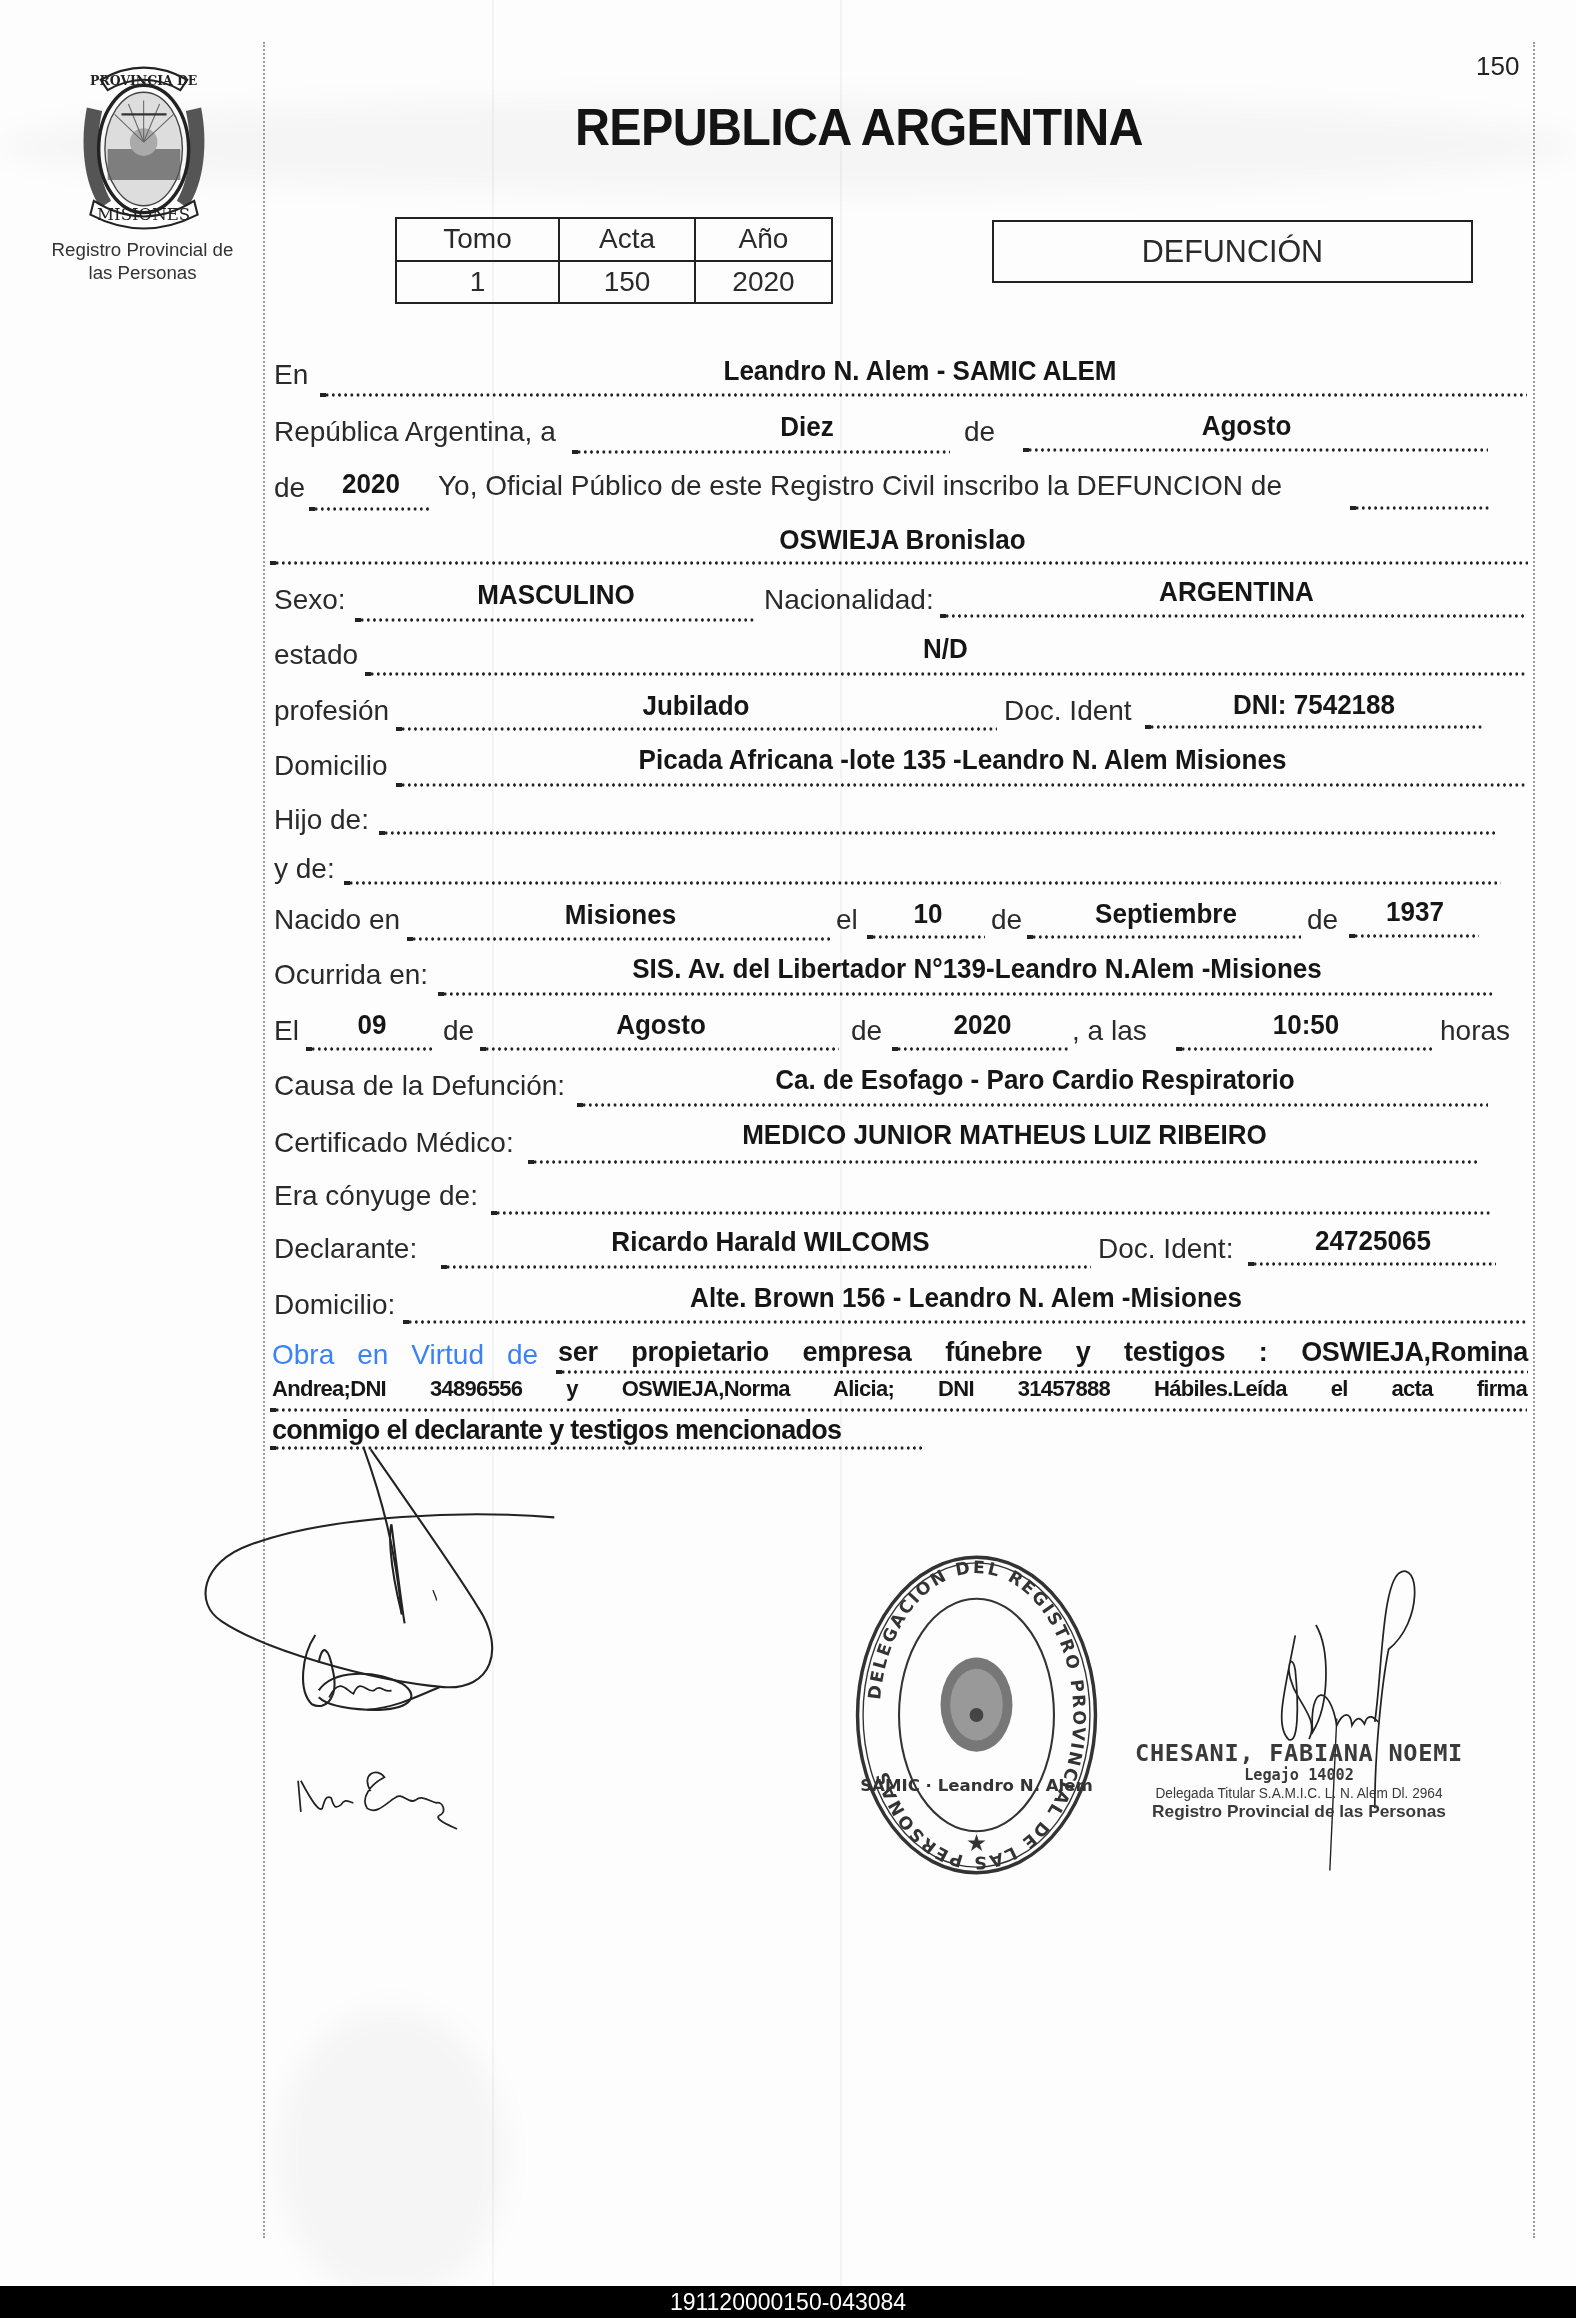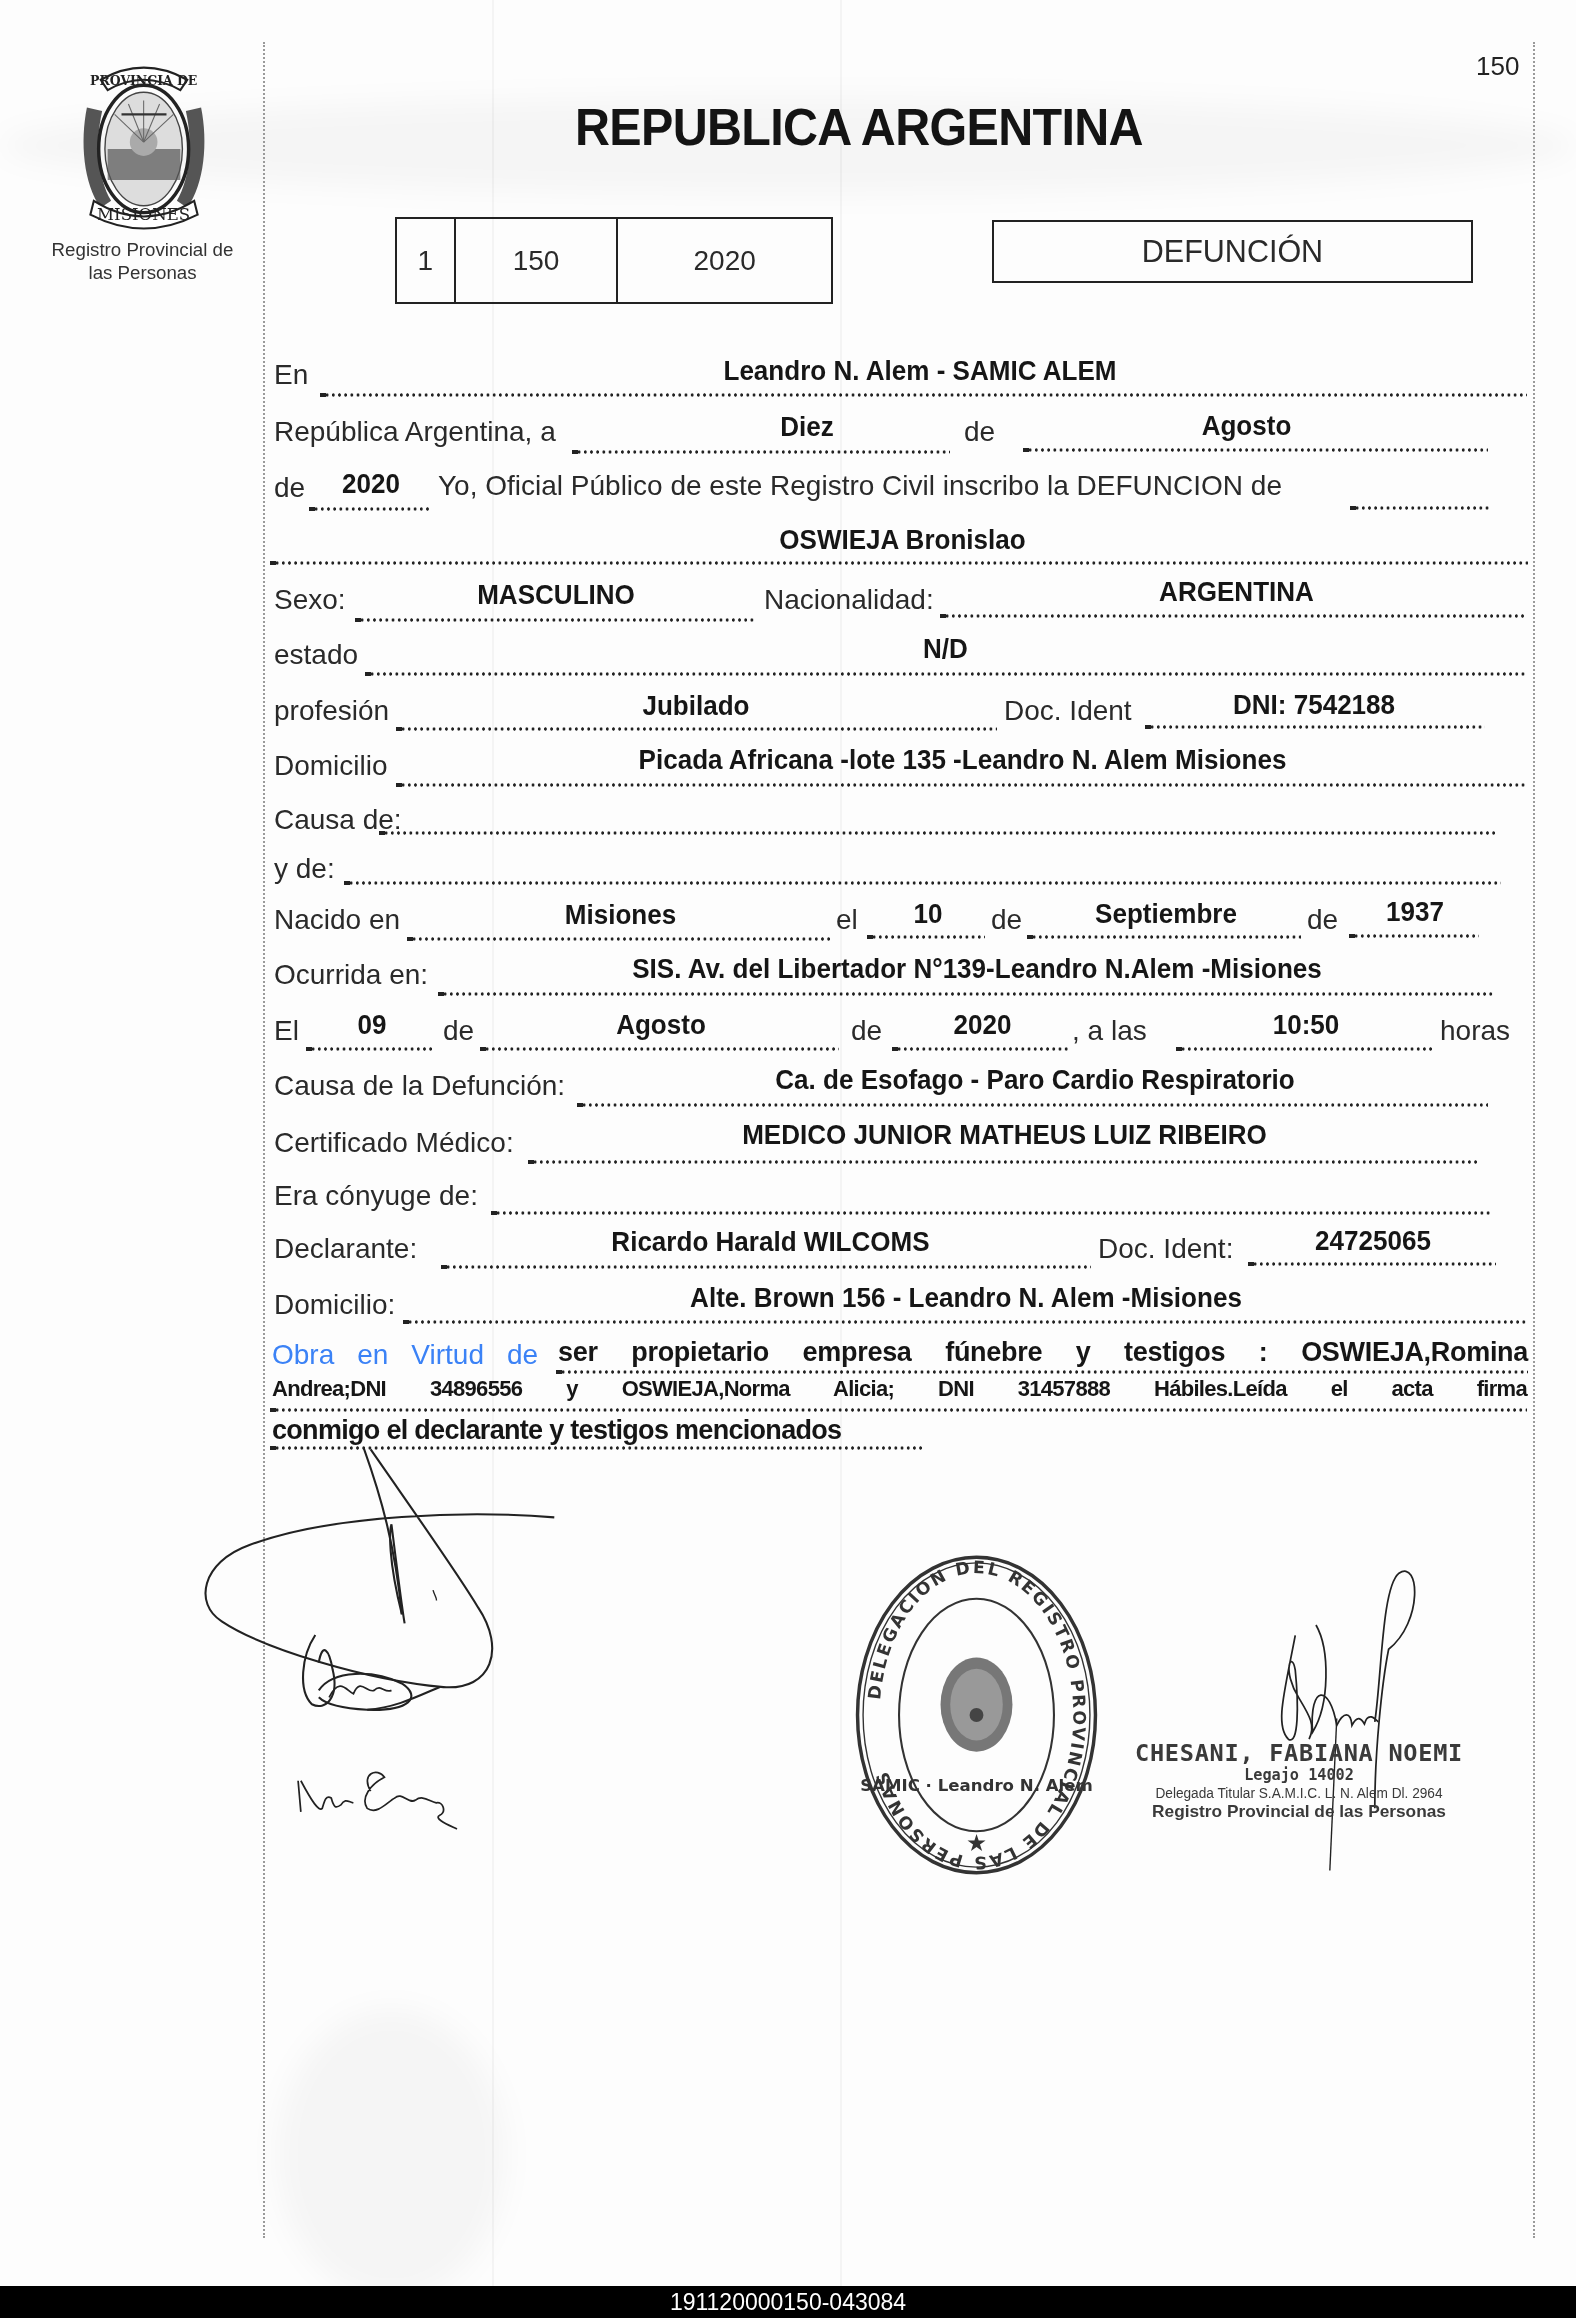--- a/index.html
+++ b/index.html
@@ -70,20 +70,25 @@
 </svg>
 <div class="reg-label">
   <div>Registro Provincial de</div>
   <div>las Personas</div>
 </div>
 <div class="page-num">150</div>
 <div class="main-title">REPUBLICA ARGENTINA</div>
 
 <table class="tomo">
   <tbody>
+      <tr>
+    <td style="width:161px">Tomo</td>
+    <td style="width:134px">Acta</td>
+    <td>Año</td>
+  </tr>
   <tr>
     <td>1</td>
     <td>150</td>
     <td>2020</td>
   </tr>
 </tbody>
   </table>
 <div class="defbox">DEFUNCIÓN</div>
 
 <div class="lbl" style="left:274px;top:359px">En</div>
@@ -121,21 +126,21 @@
 <div class="val" style="left:398px;width:596px;top:690px">Jubilado</div>
 <div class="dots" style="left:400px;width:597px;top:727px"></div>
 <div class="lbl" style="left:1004px;top:695px">Doc. Ident</div>
 <div class="val" style="left:1146px;width:336px;top:689px">DNI: 7542188</div>
 <div class="dots" style="left:1149px;width:336px;top:725px"></div>
 
 <div class="lbl" style="left:274px;top:750px">Domicilio</div>
 <div class="val" style="left:398px;width:1129px;top:744px">Picada Africana -lote 135 -Leandro N. Alem Misiones</div>
 <div class="dots" style="left:400px;width:1127px;top:783px"></div>
 
-<div class="lbl" style="left:274px;top:804px">Causa de:</div>
+<div class="lbl" style="left:274px;top:804px">Hijo de:</div>
 <div class="val" style="left:381px;width:1115px;top:799px"></div>
 <div class="dots" style="left:383px;width:1113px;top:831px"></div>
 
 <div class="lbl" style="left:274px;top:853px">y de:</div>
 <div class="val" style="left:346px;width:1157px;top:849px"></div>
 <div class="dots" style="left:348px;width:1153px;top:881px"></div>
 
 <div class="lbl" style="left:274px;top:904px">Nacido en</div>
 <div class="val" style="left:409px;width:423px;top:899px">Misiones</div>
 <div class="dots" style="left:411px;width:420px;top:937px"></div>

